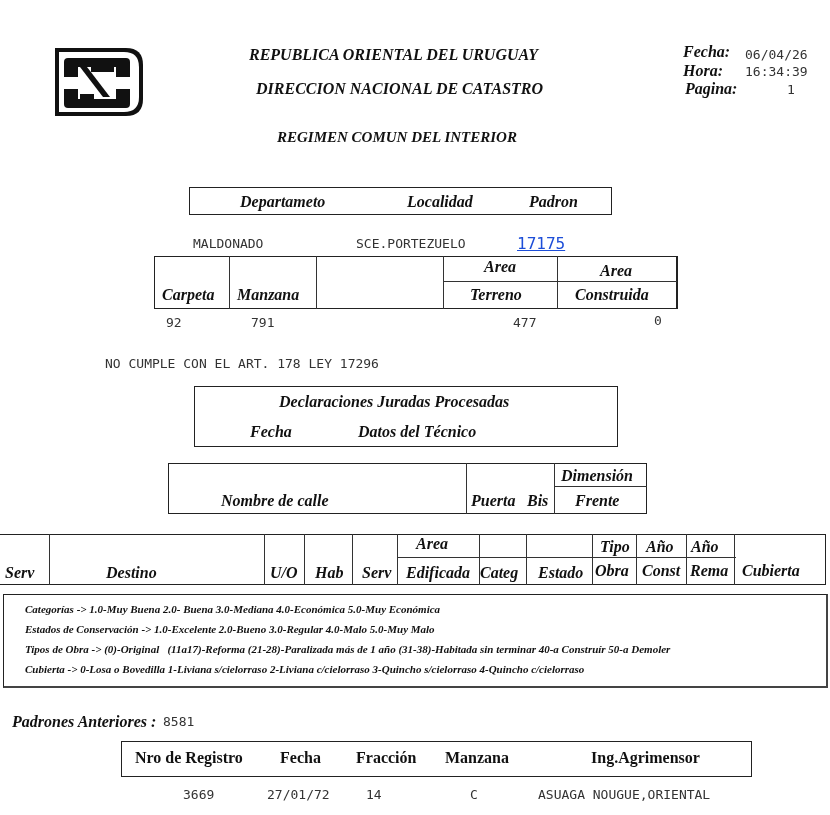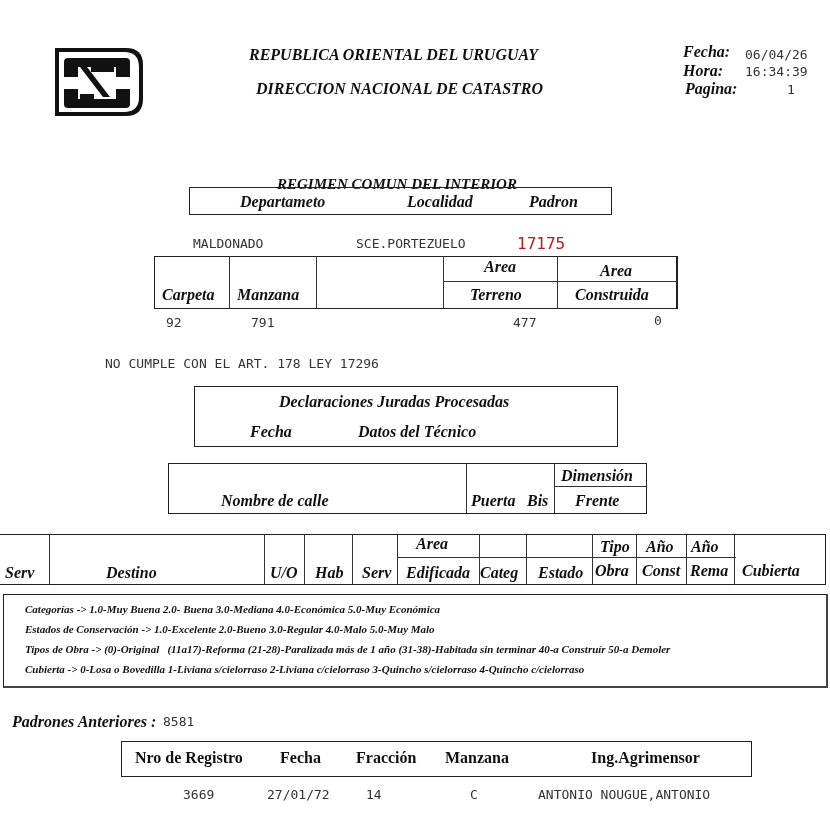--- a/index.html
+++ b/index.html
@@ -28,37 +28,37 @@
     <rect x="10" y="30" width="16" height="12" fill="#fff"></rect>
     <rect x="60" y="30" width="16" height="12" fill="#fff"></rect>
     <polygon points="26,20 33,20 56,50 49,50" fill="#111"></polygon>
     <rect x="37" y="20" width="23" height="5" fill="#111"></rect>
     <rect x="26" y="47" width="14" height="5" fill="#111"></rect>
   </svg>
 </div>
 
 <div class="abs serif t15" style="left:249px;top:46px;font-size:16px;">REPUBLICA ORIENTAL DEL URUGUAY</div>
 <div class="abs serif t15" style="left:256px;top:80px;font-size:16px;">DIRECCION NACIONAL DE CATASTRO</div>
-<div class="abs serif t15" style="left:277px;top:129px;font-size:15px;margin-top:47px;">REGIMEN COMUN DEL INTERIOR</div>
+<div class="abs serif t15" style="left:277px;top:129px;font-size:15px;">REGIMEN COMUN DEL INTERIOR</div>
 
 <div class="abs serif t14" style="left:683px;top:43px;">Fecha:</div>
 <div class="abs mono m13" style="left:745px;top:47px;">06/04/26</div>
 <div class="abs serif t14" style="left:683px;top:62px;">Hora:</div>
 <div class="abs mono m13" style="left:745px;top:64px;">16:34:39</div>
 <div class="abs serif t14" style="left:685px;top:80px;">Pagina:</div>
 <div class="abs mono m13" style="left:787px;top:82px;">1</div>
 
 <div class="box" style="left:189px;top:187px;width:423px;height:28px;"></div>
 <div class="abs serif t14" style="left:240px;top:193px;">Departameto</div>
 <div class="abs serif t14" style="left:407px;top:193px;">Localidad</div>
 <div class="abs serif t14" style="left:529px;top:193px;">Padron</div>
 
 <div class="abs mono m13" style="left:193px;top:236px;">MALDONADO</div>
 <div class="abs mono m13" style="left:356px;top:236px;">SCE.PORTEZUELO</div>
-<div class="abs mono" style="left:517px;top:234px;font-size:16px;color:#b91c1c;">17175</div>
+<div class="abs mono" style="left:517px;top:234px;font-size:16px;color:#1d4ed8;text-decoration:underline;">17175</div>
 
 <div class="box" style="left:154px;top:256px;width:524px;height:53px;border-right:2px solid #222;"></div>
 <div class="vl" style="left:229px;top:256px;height:53px;"></div>
 <div class="vl" style="left:316px;top:256px;height:53px;"></div>
 <div class="vl" style="left:443px;top:256px;height:53px;"></div>
 <div class="vl" style="left:557px;top:256px;height:53px;"></div>
 <div class="hl" style="left:443px;top:281px;width:234px;"></div>
 <div class="abs serif t14" style="left:162px;top:286px;">Carpeta</div>
 <div class="abs serif t14" style="left:237px;top:286px;">Manzana</div>
 <div class="abs serif t14" style="left:484px;top:258px;">Area</div>
@@ -133,14 +133,14 @@
 <div class="abs serif-b t14" style="left:280px;top:749px;">Fecha</div>
 <div class="abs serif-b t14" style="left:356px;top:749px;">Fracción</div>
 <div class="abs serif-b t14" style="left:445px;top:749px;">Manzana</div>
 <div class="abs serif-b t14" style="left:591px;top:749px;">Ing.Agrimensor</div>
 
 <div>
   <div class="abs mono m13" style="left:183px;top:787px;">3669</div>
   <div class="abs mono m13" style="left:267px;top:787px;">27/01/72</div>
   <div class="abs mono m13" style="left:366px;top:787px;">14</div>
   <div class="abs mono m13" style="left:470px;top:787px;">C</div>
-  <div class="abs mono m13" style="left:538px;top:787px;">ANTONIO NOUGUE,ANTONIO</div>
+  <div class="abs mono m13" style="left:538px;top:787px;">ASUAGA NOUGUE,ORIENTAL</div>
 </div>
 
 </body></html>

